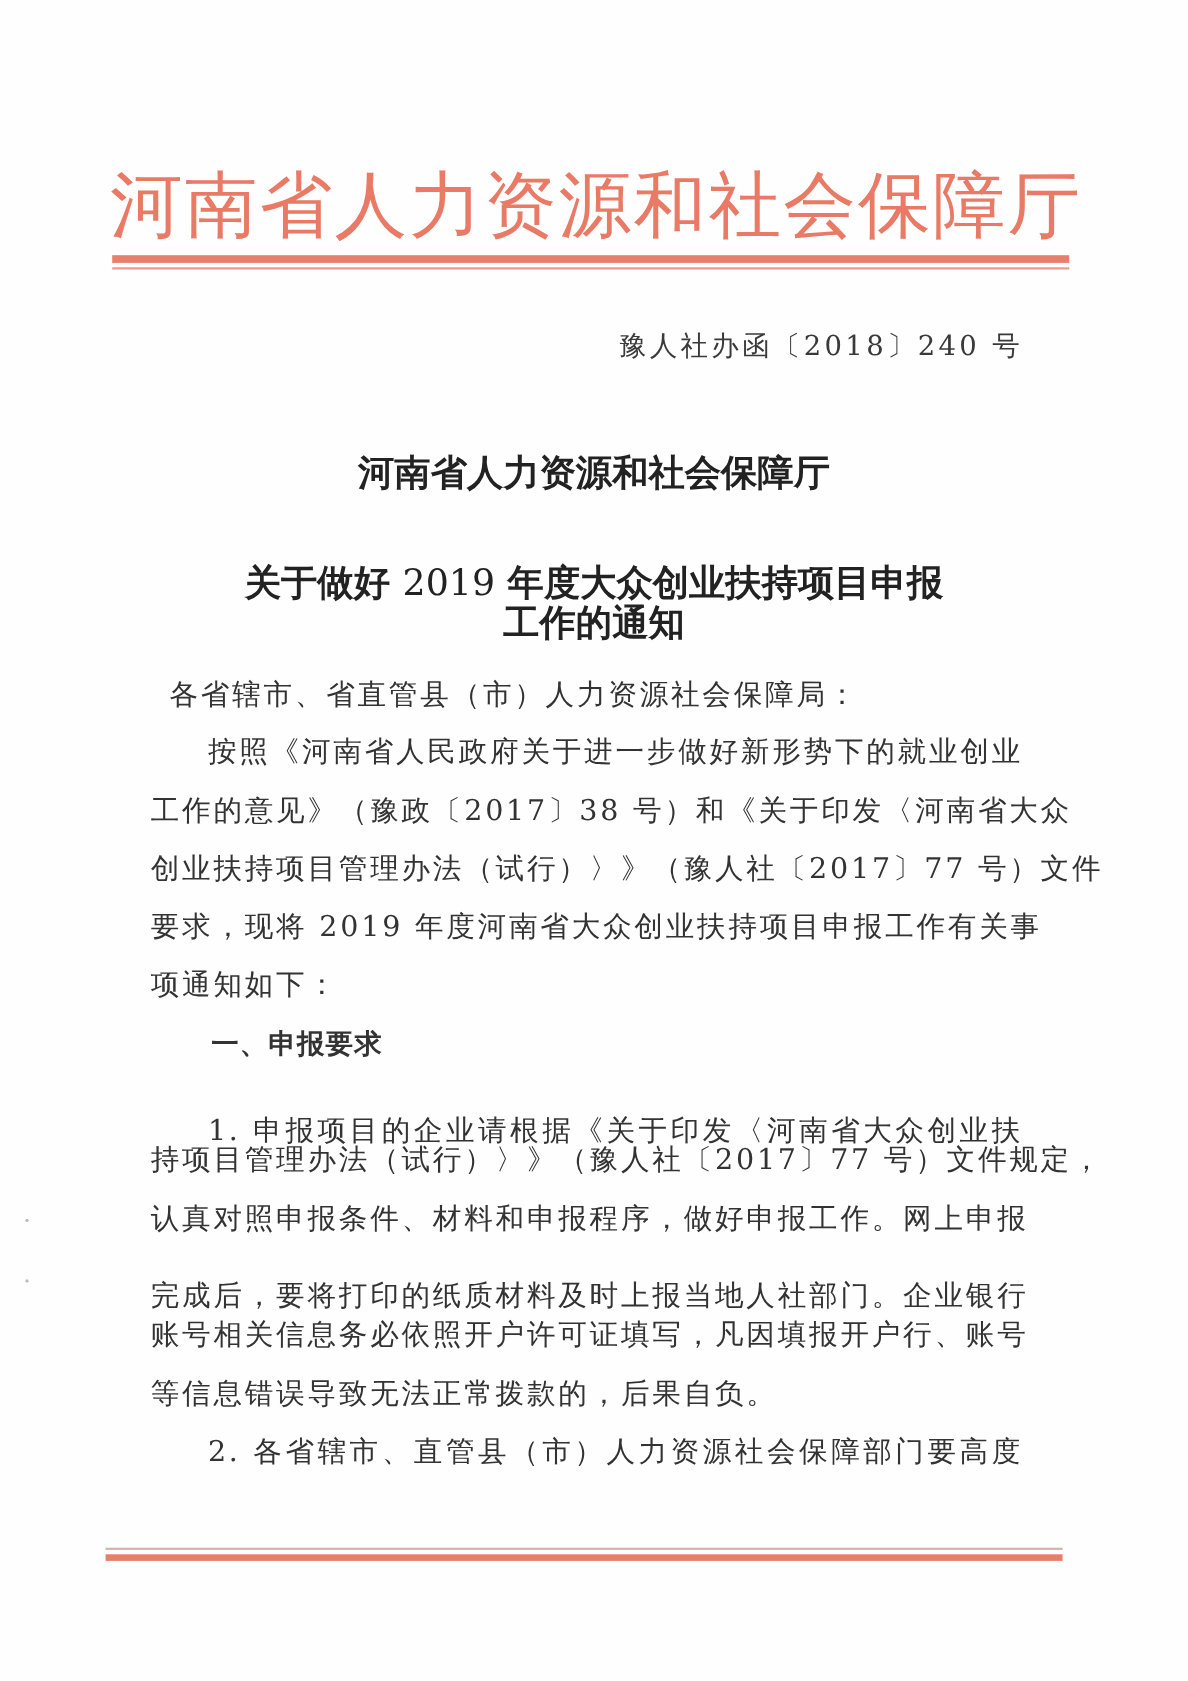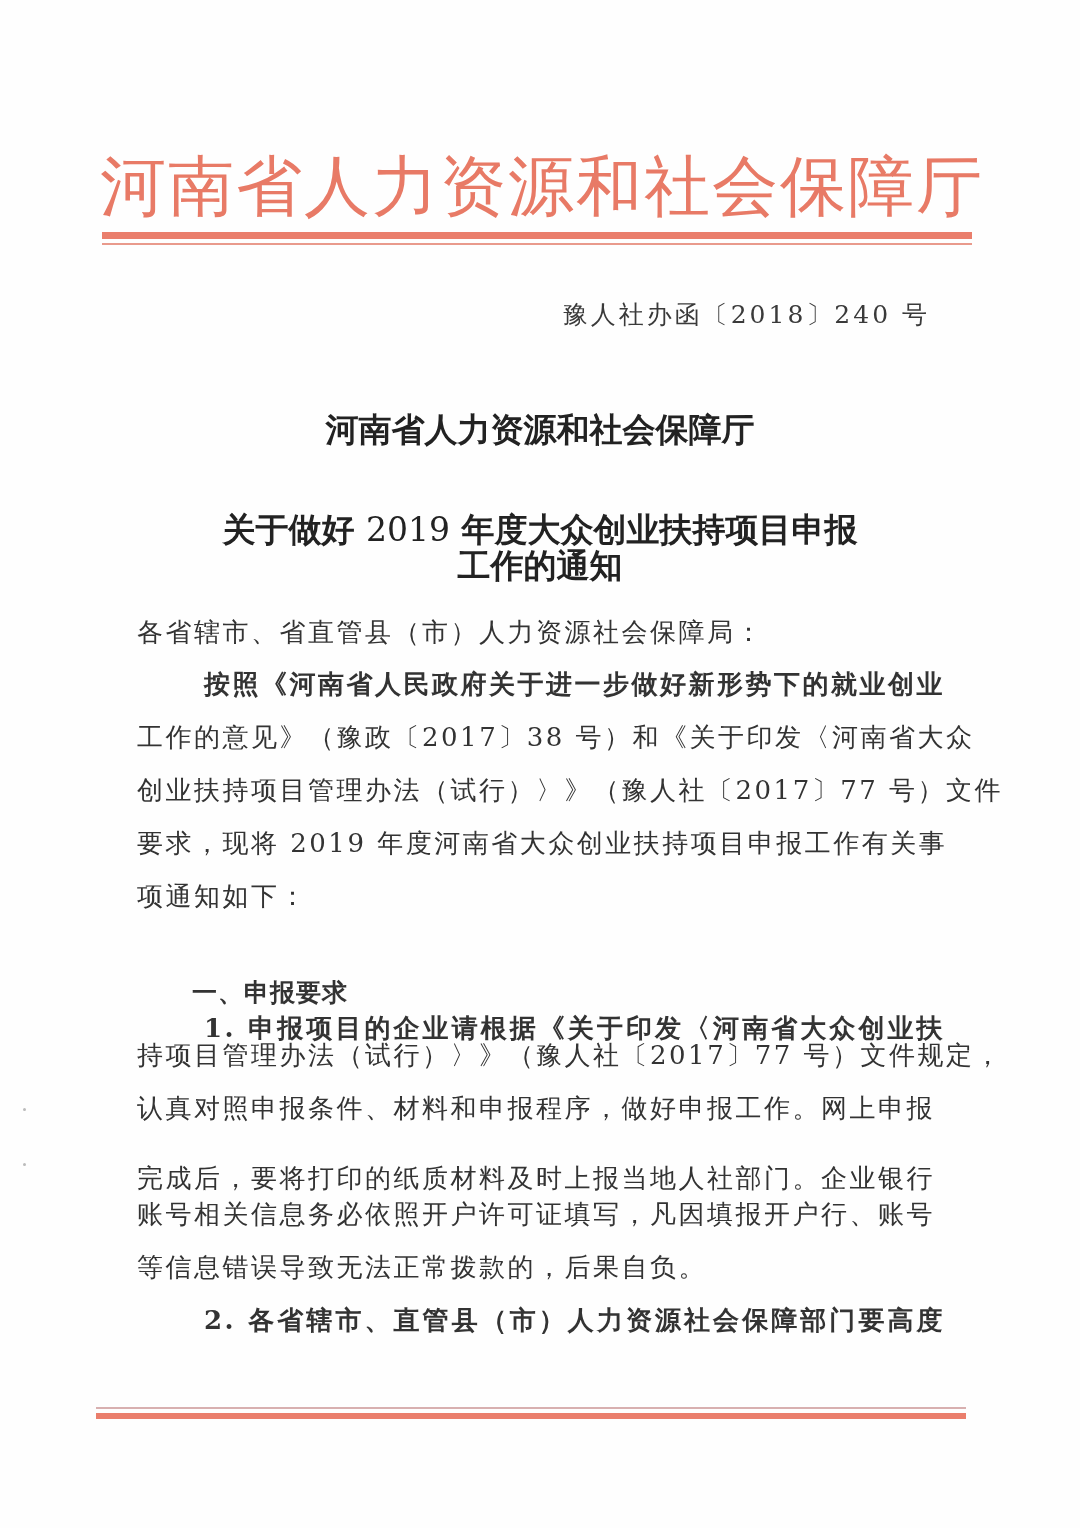--- a/index.html
+++ b/index.html
@@ -24,24 +24,24 @@
     font-family: "DejaVu Serif", serif; font-weight: bold; font-size: 33px; color: #222;
     white-space: nowrap;
   }
   .title .num { font-weight: normal; }
   .line {
     position: absolute; left: 137px; width: 796px; font-size: 26px; letter-spacing: 2.5px;
     color: #333; white-space: nowrap; line-height: 40px;
     text-align: justify; text-align-last: justify;
   }
   .line.last { text-align-last: left; }
-  .line.indent { left: 204px; width: 741px; font-weight: bold; }
+  .line.indent { left: 189px; width: 741px; }
   .heading {
     position: absolute; left: 192px; font-family: "DejaVu Sans", sans-serif; font-weight: bold;
-    font-size: 25px; color: #333; line-height: 40px; white-space: nowrap; letter-spacing: 1px; margin-top: 44px;
+    font-size: 25px; color: #333; line-height: 40px; white-space: nowrap; letter-spacing: 1px;
   }
   .rule-bot-thin { position: absolute; left: 96px; top: 1407px; width: 870px; height: 2px; background: #d8b0b0; }
   .rule-bot-thick { position: absolute; left: 96px; top: 1413px; width: 870px; height: 6px; background: #ea7e6c; }
   .speck { position: absolute; width: 3px; height: 3px; background: #bbb; border-radius: 50%; }
 </style>
 </head>
 <body>
 
 <div class="masthead">河南省人力资源和社会保障厅</div>
 <div class="rule-top-thick"></div>
@@ -49,21 +49,21 @@
 
 <div class="doc-number">豫人社办函〔2018〕240 号</div>
 
 <div>
   <div class="title" style="top:408px;">河南省人力资源和社会保障厅</div>
   <div class="title" style="top:468px;margin-top:40px;"><span>关于做好 </span><span class="num">2019</span><span> 年度大众创业扶持项目申报</span></div>
   <div class="title" style="top:544px;">工作的通知</div>
 </div>
 
 <div>
-  <div class="line last" style="top:612px;">各省辖市、省直管县（市）人力资源社会保障局：</div>
+  <div class="line last" style="top:612px;margin-left:17px;">各省辖市、省直管县（市）人力资源社会保障局：</div>
 
   <div>
     <div class="line indent" style="top:664px;">按照《河南省人民政府关于进一步做好新形势下的就业创业</div>
     <div class="line" style="top:717px;">工作的意见》（豫政〔2017〕38 号）和《关于印发〈河南省大众</div>
     <div class="line" style="top:770px;">创业扶持项目管理办法（试行）〉》（豫人社〔2017〕77 号）文件</div>
     <div class="line" style="top:823px;">要求，现将 2019 年度河南省大众创业扶持项目申报工作有关事</div>
     <div class="line last" style="top:876px;">项通知如下：</div>
   </div>
 
   <div class="heading" style="top:929px;">一、申报要求</div>

